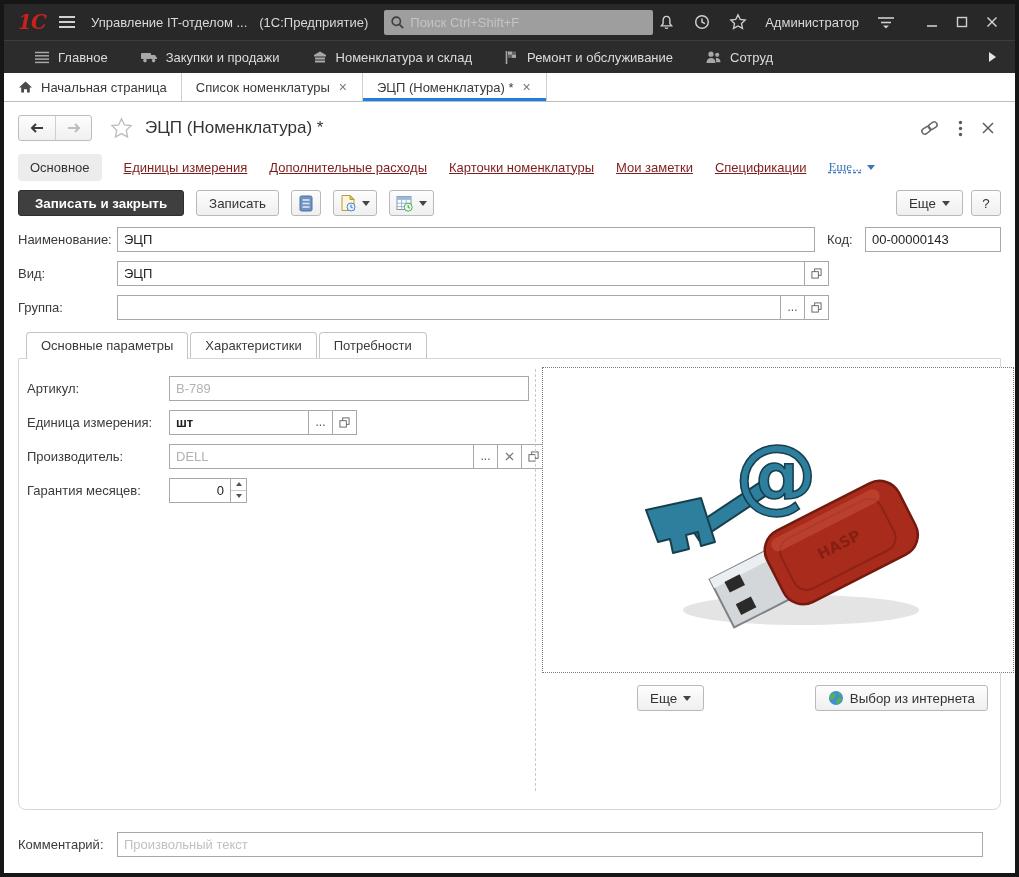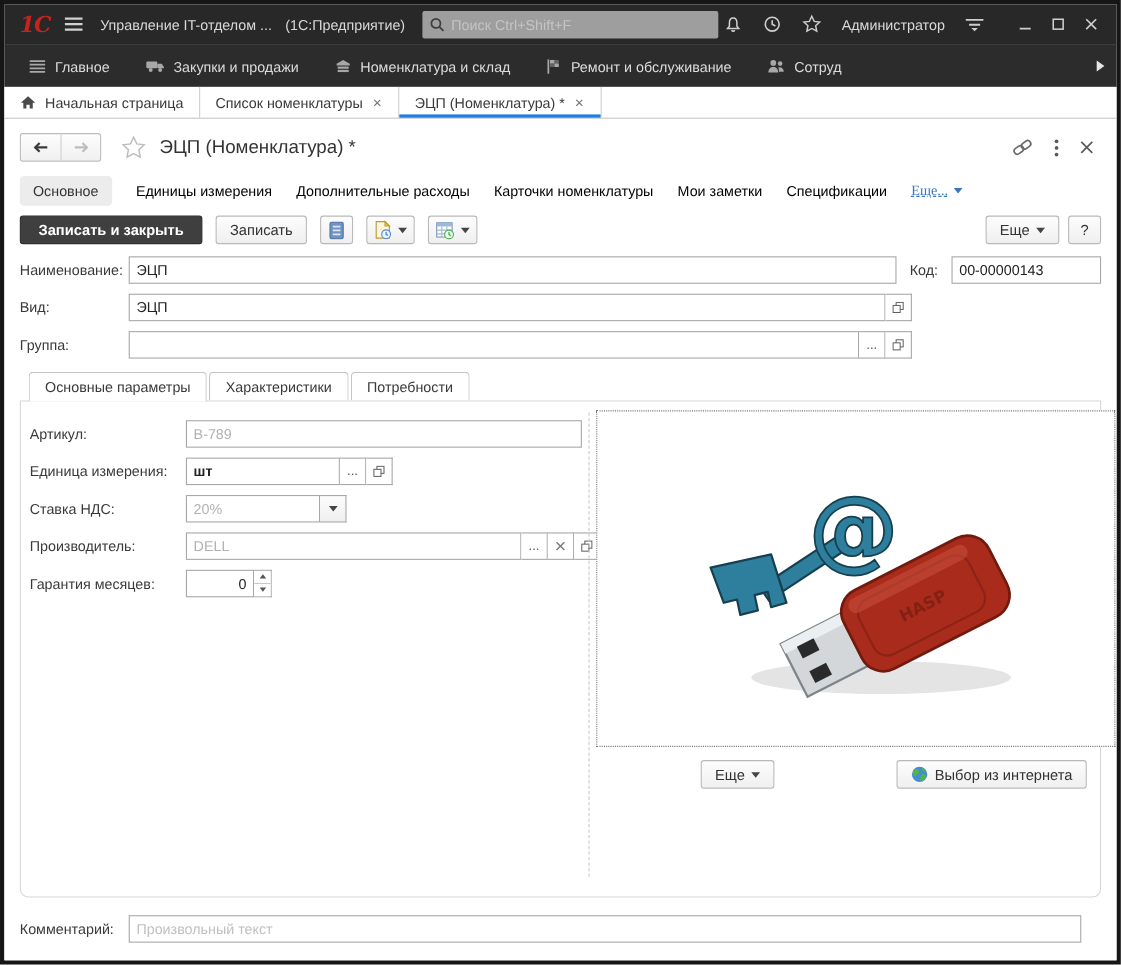--- a/index.html
+++ b/index.html
@@ -15,21 +15,21 @@
   .tb-title { margin-left:12px; white-space:nowrap; }
   .tb-platform { margin-left:12px; white-space:nowrap; }
   .tb-search { margin-left:16px; width:300px; height:25px; background:#9e9e9e; border-radius:2px; display:flex; align-items:center; padding:0 6px; }
   .tb-search input { border:none; outline:none; background:transparent; color:#3c3c3c; width:100%; font-size:13px; }
   .tb-search input::placeholder { color:#c4c4c4; }
   .tb-right { margin-left:auto; display:flex; align-items:center; gap:10px; }
   .tb-user { margin:0 4px; }
   .win-controls { display:flex; align-items:center; gap:4px; margin-left:10px; }
 
   
-  .menubar { height:39px; background:#2c2c2c; border-top:1px solid #3c3c3c; display:flex; align-items:center; color:#dcdcdc; padding:0 8px; gap:4px; flex:0 0 auto; }
+  .menubar { height:33px; background:#2c2c2c; border-top:1px solid #3c3c3c; display:flex; align-items:center; color:#dcdcdc; padding:0 16px; gap:4px; flex:0 0 auto; }
   .menu-item { display:flex; align-items:center; gap:8px; padding:0 14px; height:100%; cursor:pointer; white-space:nowrap; }
   .menu-item .mi-icon { display:flex; align-items:center; }
   .menubar-overflow { margin-left:auto; display:flex; align-items:center; cursor:pointer; padding:0 2px; }
 
   
   .tabbar { height:29px; background:#fff; border-bottom:1px solid #bdbdbd; display:flex; align-items:stretch; flex:0 0 auto; }
   .wtab { display:flex; align-items:center; gap:8px; padding:0 14px; border-right:1px solid #cfcfcf; cursor:pointer; position:relative; color:#3a3a3a; }
   .wtab .tab-close { color:#777; font-size:14px; line-height:1; padding:0 1px; cursor:pointer; }
   .wtab.active::after { content:""; position:absolute; left:0; right:0; bottom:0; height:3px; background:#1e7fe0; }
 
@@ -40,21 +40,21 @@
   .nav-group { display:flex; border:1px solid #bdbdbd; border-radius:3px; overflow:hidden; height:26px; background:linear-gradient(#fdfdfd,#f0f0f0); }
   .nav-btn { width:36px; display:flex; align-items:center; justify-content:center; cursor:pointer; }
   .nav-btn + .nav-btn { border-left:1px solid #cfcfcf; }
   .hdr-star { margin-left:18px; display:flex; align-items:center; cursor:pointer; }
   .form-title { margin-left:12px; font-size:17px; color:#333; white-space:nowrap; }
   .hdr-right { margin-left:auto; display:flex; align-items:center; gap:18px; padding-right:6px; }
   .hdr-right > span { cursor:pointer; display:flex; align-items:center; }
 
   .section-nav { height:34px; display:flex; align-items:center; gap:22px; flex:0 0 auto; margin-top:4px; }
   .chip-active { background:#ececec; border-radius:4px; padding:6px 12px; color:#333; cursor:pointer; }
-  .nav-link { color:#000000; cursor:pointer; white-space:nowrap; }
+  .nav-link { color:#7f1d1d; text-decoration:underline; cursor:pointer; white-space:nowrap; }
   .nav-more { color:#3a76bb; cursor:pointer; display:flex; align-items:center; gap:5px; }
   .nav-more .lbl { text-decoration:underline; text-decoration-style:dashed;font-family:Liberation Serif, serif; }
   .caret-down { width:0; height:0; border-left:4px solid transparent; border-right:4px solid transparent; border-top:5px solid #3a76bb; }
   .caret-dark { border-top-color:#444; }
 
   .toolbar { height:38px; display:flex; align-items:center; gap:12px; flex:0 0 auto; }
   .btn { height:26px; display:inline-flex; align-items:center; justify-content:center; gap:6px; padding:0 12px; background:linear-gradient(#fdfdfd,#efefef); border:1px solid #b9b9b9; border-radius:3px; cursor:pointer; color:#333; white-space:nowrap; }
   .btn-dark { background:#3f3f3f; border-color:#2e2e2e; color:#fff; font-weight:bold; padding:0 16px; }
   .btn-icon { width:30px; padding:0; }
   .btn-icon-dd { padding:0 6px; }
@@ -429,29 +429,20 @@
             <span class="plabel">Единица измерения:</span>
             <div class="input-wrap">
               <input class="tinput unit-input" value="шт" style="">
               <span class="append-btn">...</span>
               <span class="append-btn">
                 <svg width="11" height="11" viewBox="0 0 12 12" fill="#fff" stroke="#5f5f5f">
                     <rect x="4" y="1" width="7" height="7"></rect>
                     <rect x="1" y="4" width="7" height="7"></rect>
                   </svg>
               </span>
-            </div>
-          </div>
-          <div class="prow">
-            <span class="plabel">Ставка НДС:</span>
-            <div class="input-wrap">
-              <input class="tinput dim vat-input" value="20%" style="">
-              <span class="dd-btn">
-                  <span class="caret-down caret-dark"></span>
-                </span>
             </div>
           </div>
           <div class="prow">
             <span class="plabel">Производитель:</span>
             <div class="input-wrap">
               <input class="tinput dim manuf-input" value="DELL" style="">
               <span class="append-btn">...</span>
               <span class="append-btn">
                 <svg width="9" height="9" viewBox="0 0 10 10">
                     <g stroke="#777" stroke-width="1.4">

